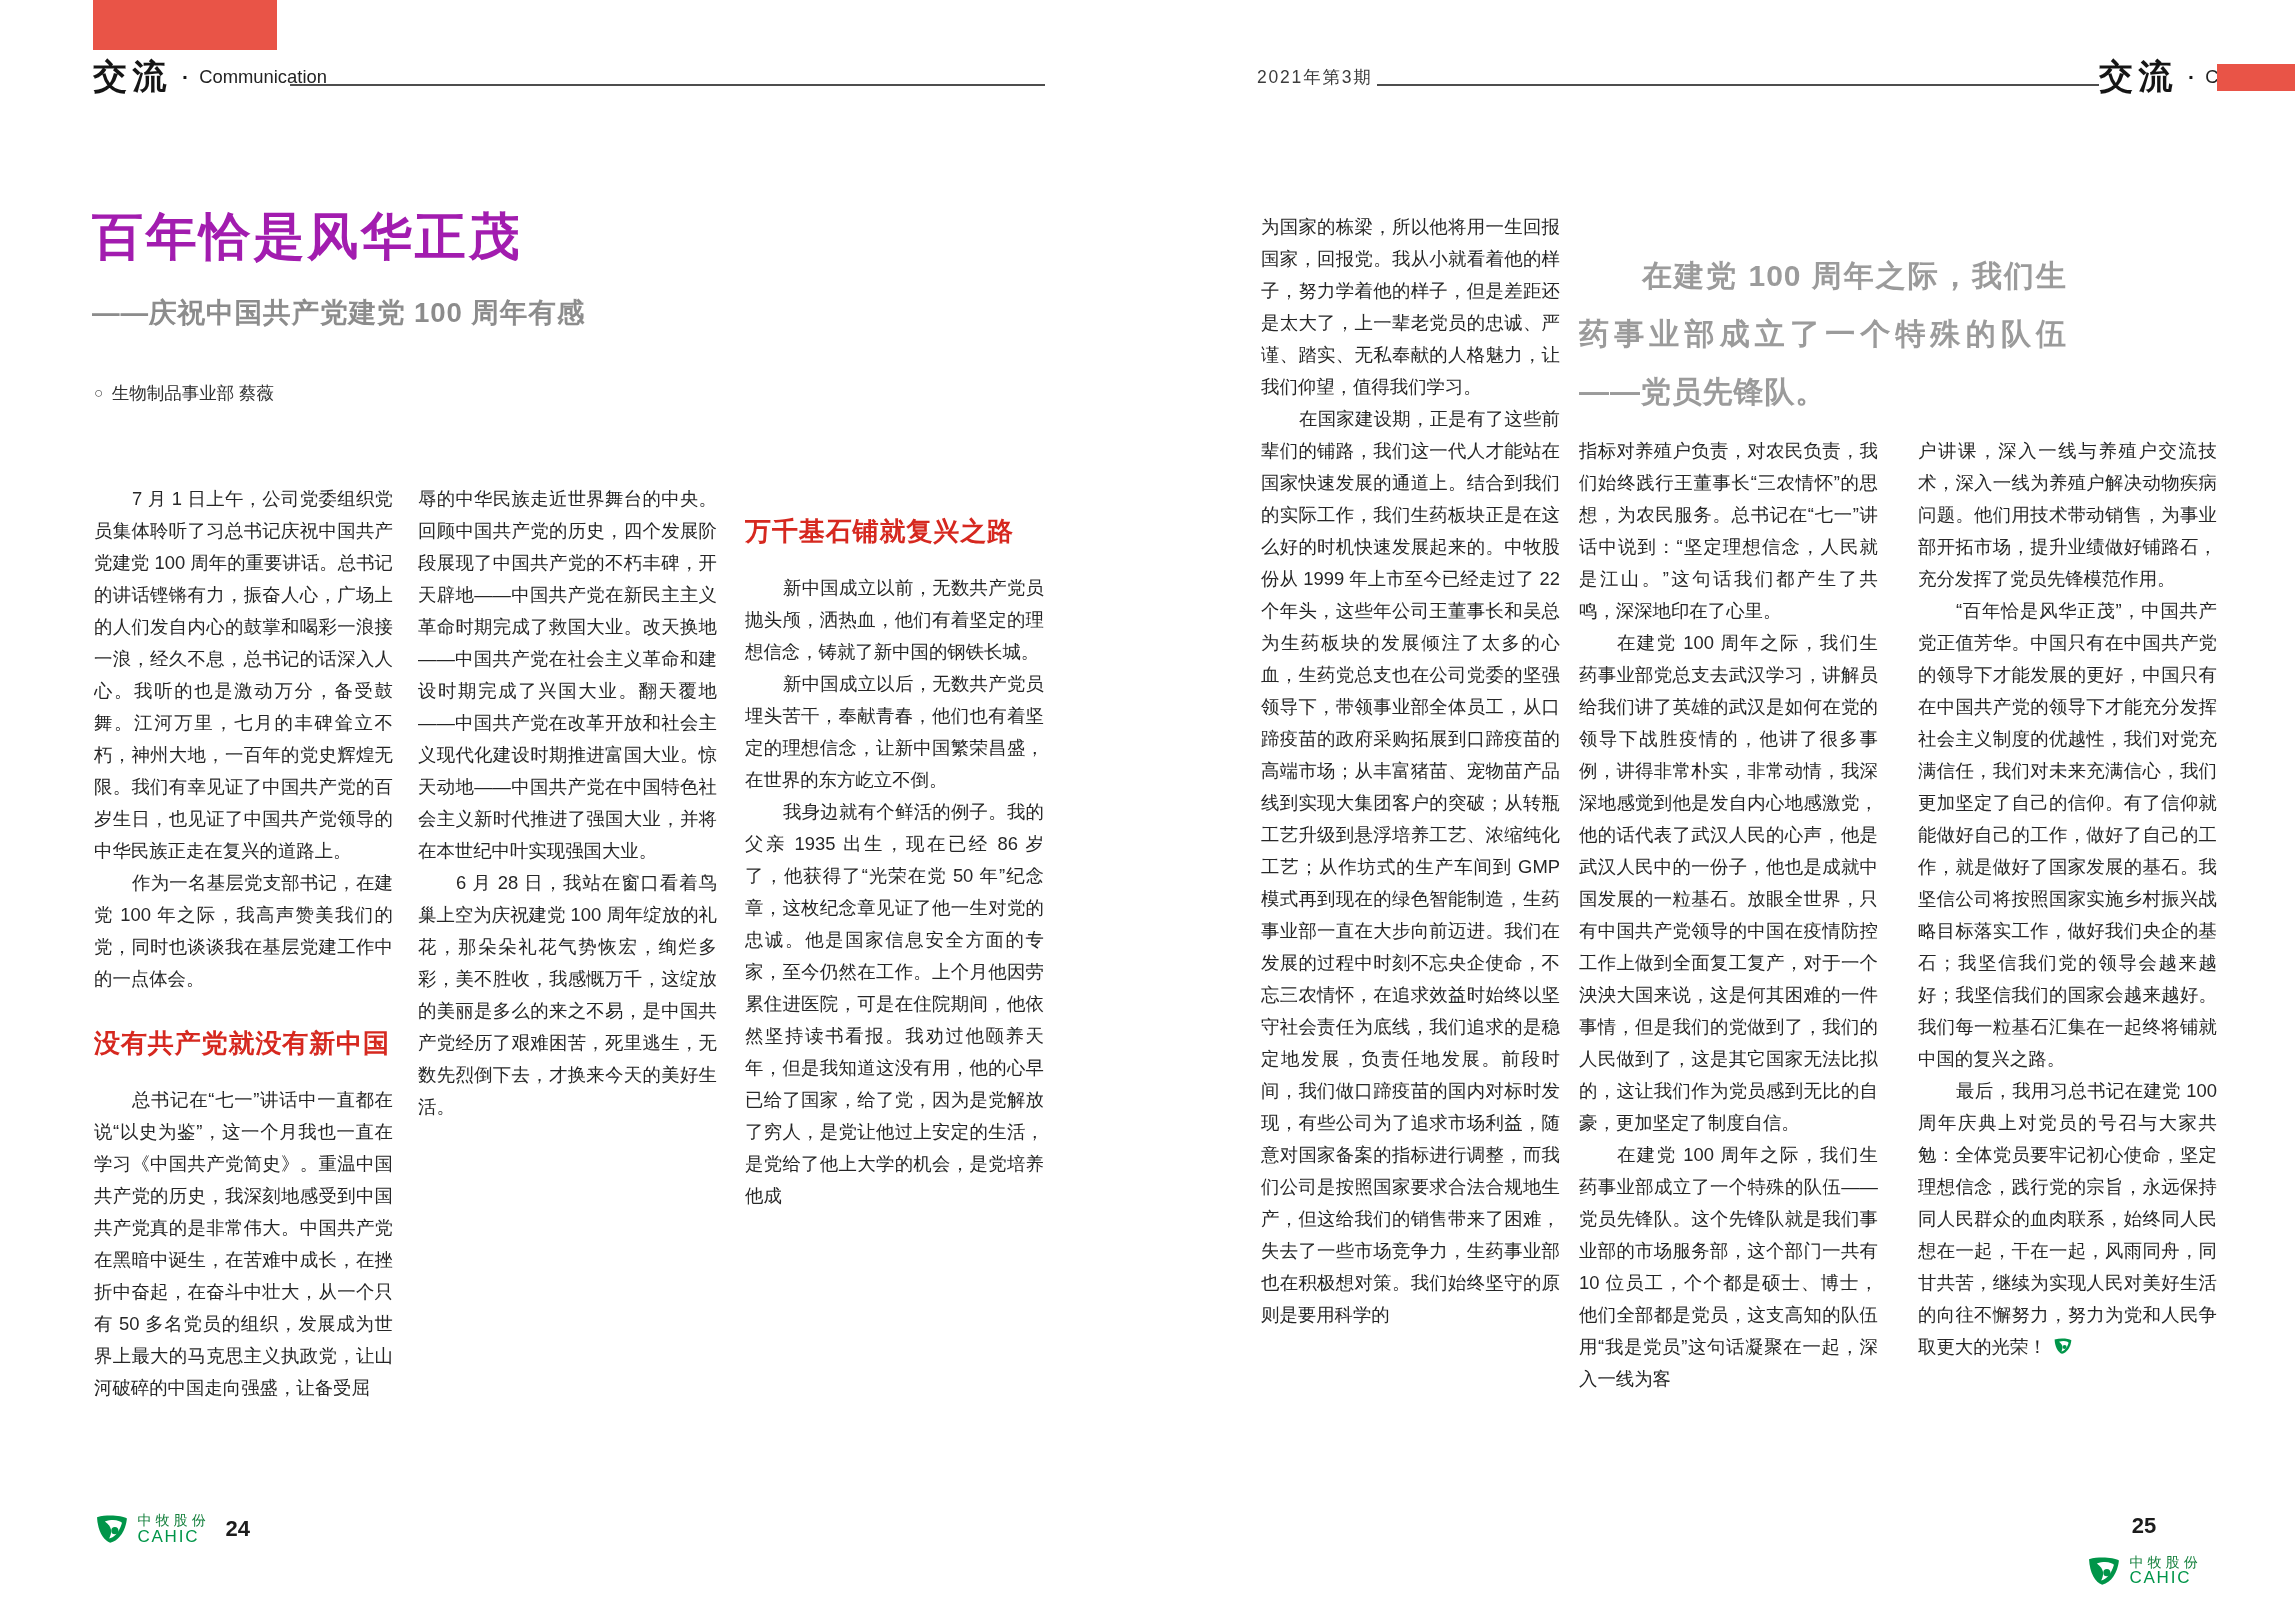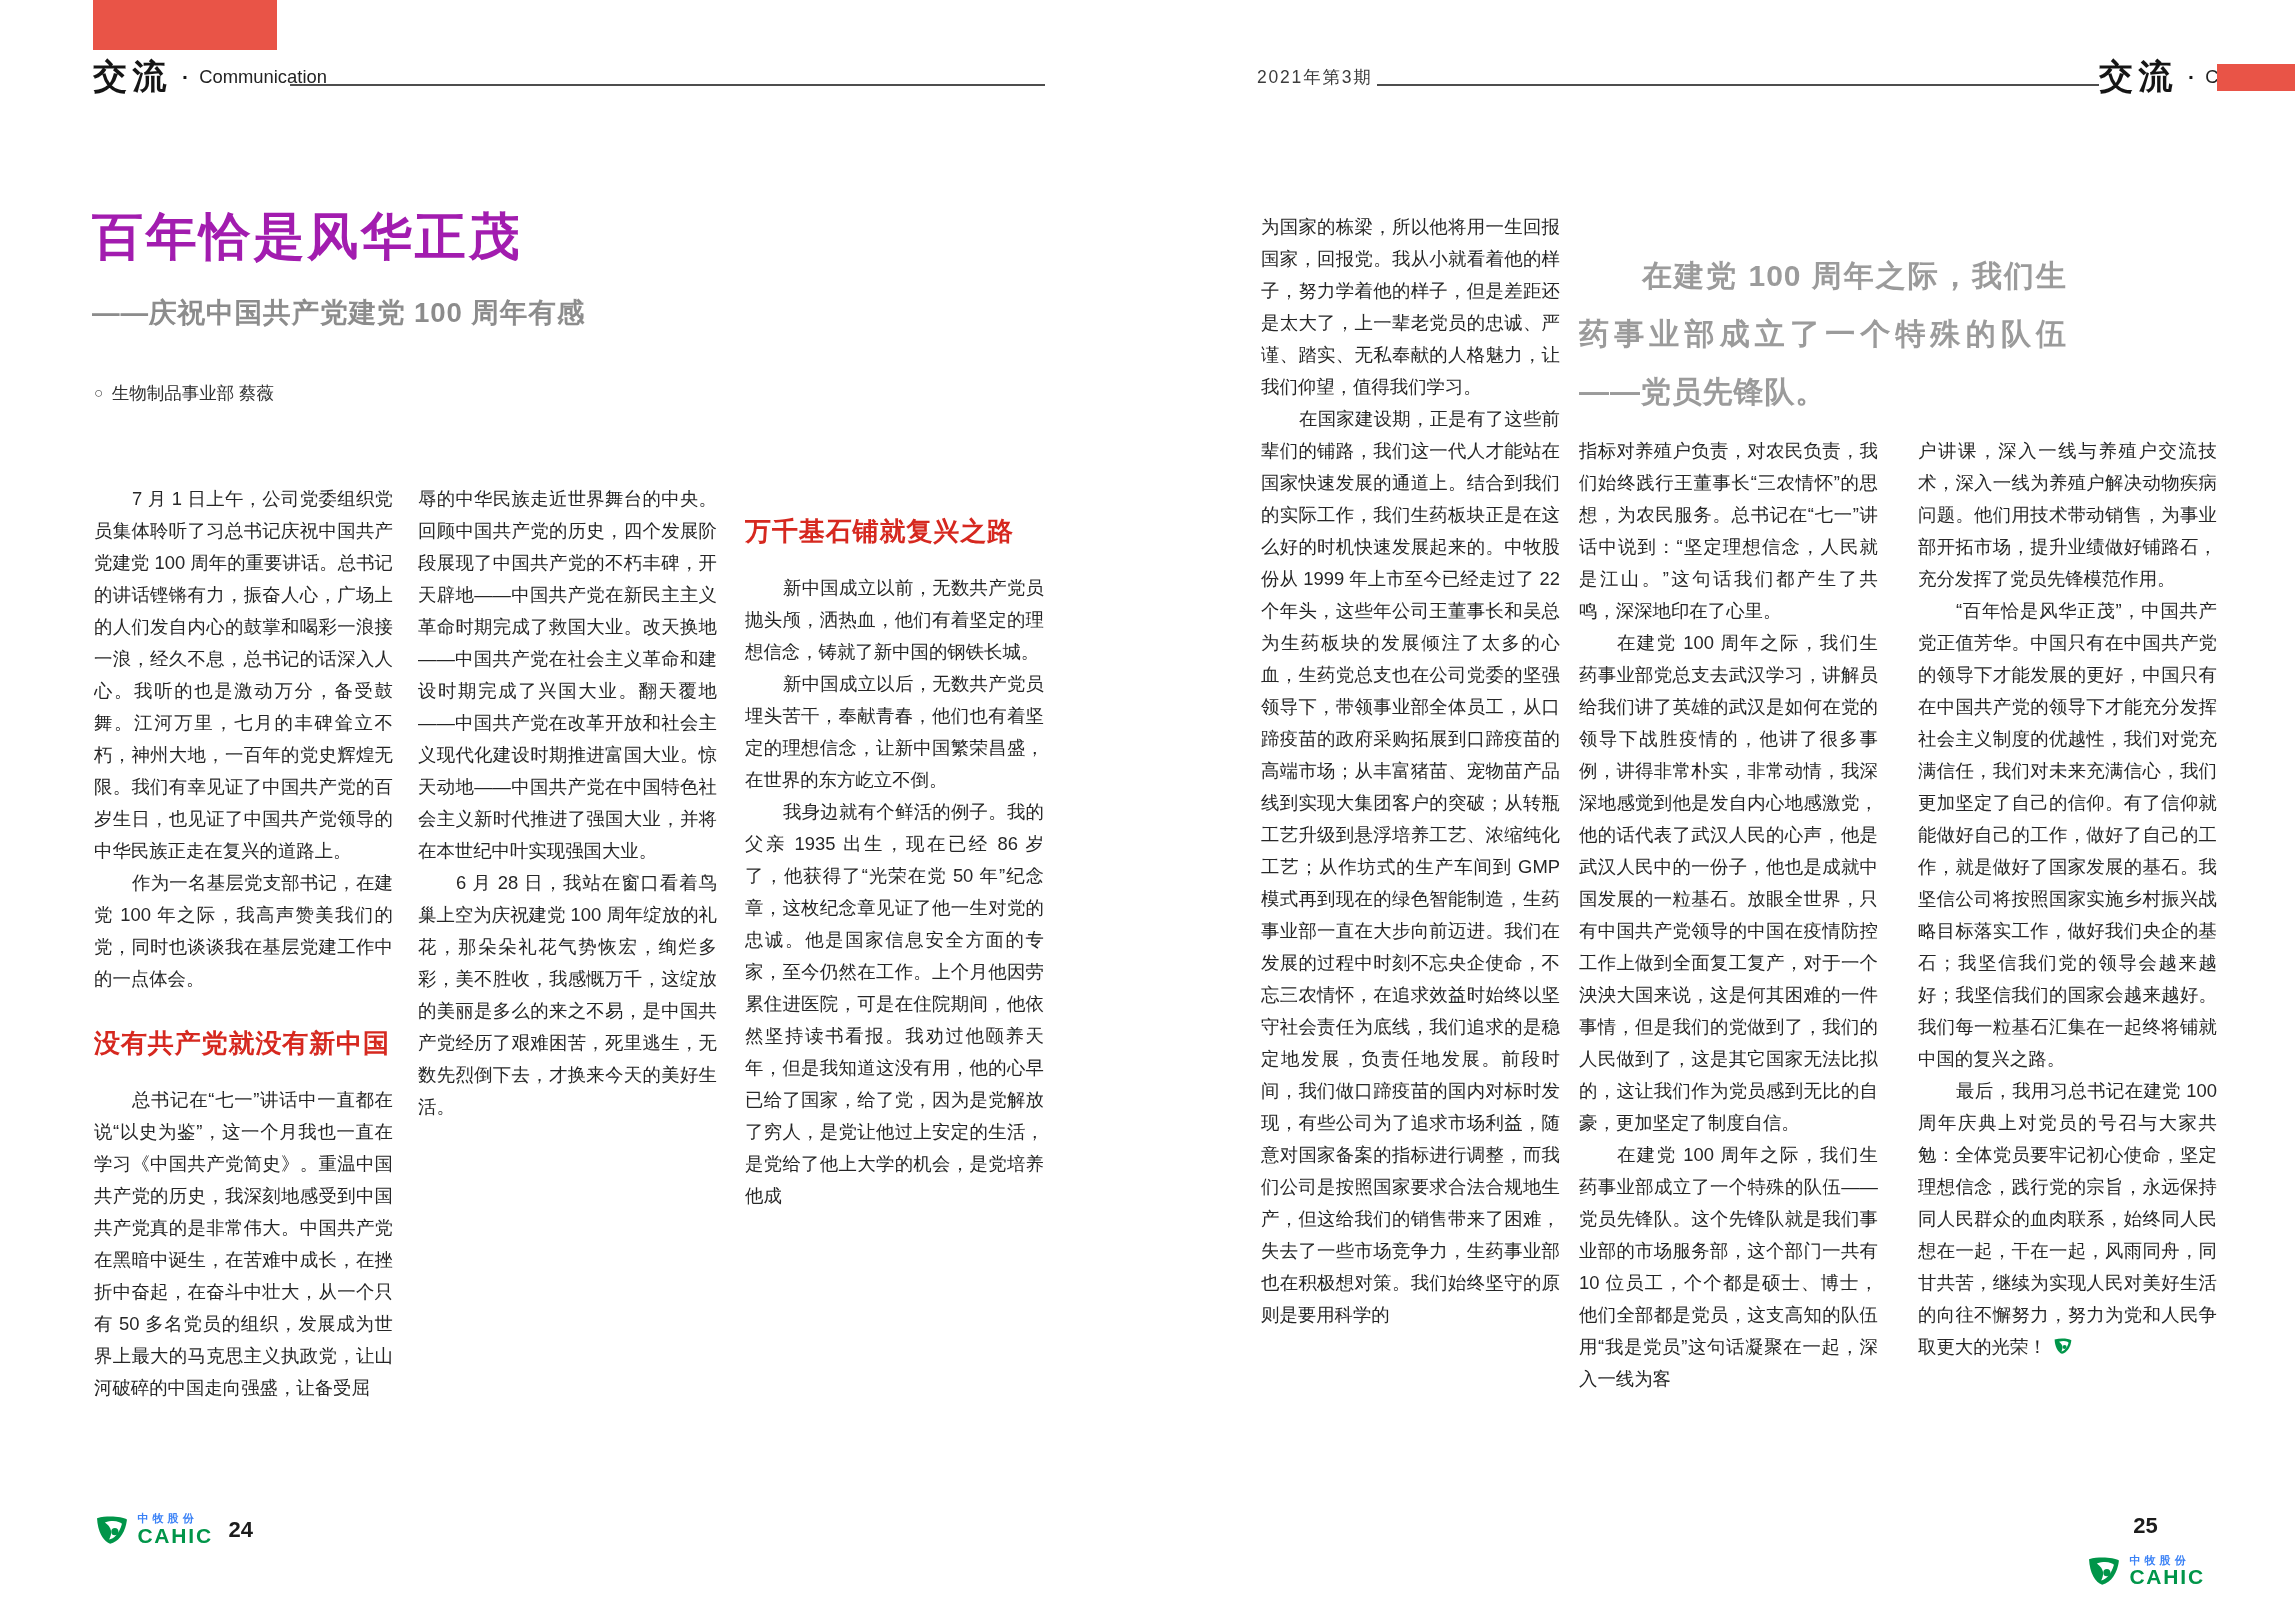--- a/index.html
+++ b/index.html
@@ -73,22 +73,22 @@
     text-align:justify; text-indent:63px; letter-spacing:0.9px;
   }
 
   
   .footer { position:absolute; top:1513px; display:flex; align-items:center; gap:15.6px; }
   .footer-left  { left:94px; }
   .footer-right { left:938px;flex-direction:column; }
   .page-number { font-size:22px; font-weight:bold; color:#1c1c1c; }
   .brand-logo { display:flex; align-items:center; gap:7.4px; }
   .brand-logo .logo-text { display:flex; flex-direction:column; line-height:1.05; }
-  .brand-logo .logo-cn { font-size:11px; font-weight:bold; color:#3b82f6; letter-spacing:4.1px; }
-  .brand-logo .logo-en { font-size:21px; font-weight:bold; color:#009549; letter-spacing:1.8px; }
+  .brand-logo .logo-cn { font-size:14px; font-weight:normal; color:#15803d; letter-spacing:4.1px; }
+  .brand-logo .logo-en { font-size:17px; font-weight:normal; color:#009549; letter-spacing:1.8px; }
   .leaf-icon svg { display:block; }
   .end-mark { display:inline-block; margin-left:6.4px; vertical-align:-1.8px; }
 </style>
 </head>
 <body>
 
 <section class="page page-left">
   <div class="red-block left-block"></div>
 
   <div class="section-label">

